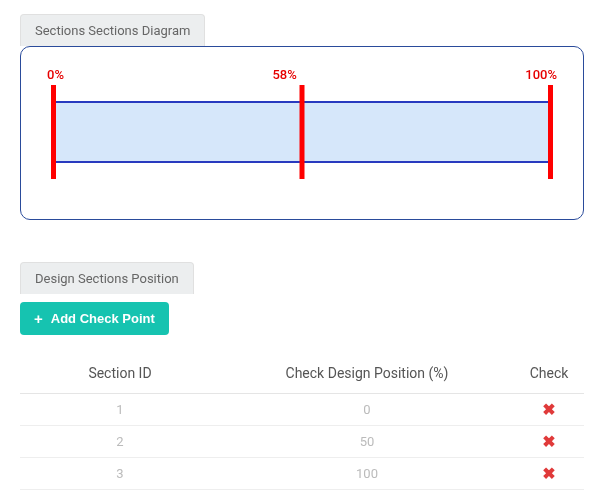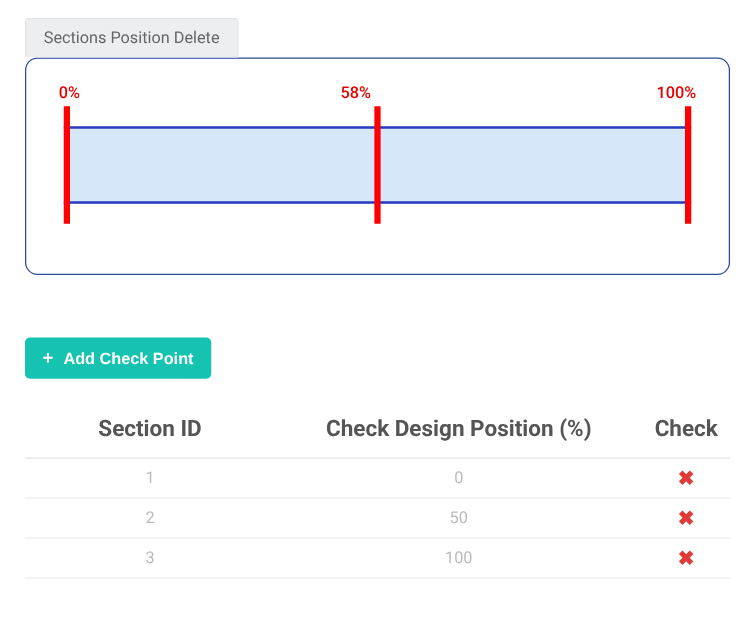--- a/index.html
+++ b/index.html
@@ -92,23 +92,23 @@
     line-height: 1;
   }
 
   table {
     width: 100%;
     border-collapse: collapse;
     margin-top: 18px;
   }
   th {
     text-align: center;
-    font-weight: 700;
+    font-weight: 400;
     color: #555;
-    font-size: 18px;
+    font-size: 14px;
     padding: 12px 8px;
     border-bottom: 1px solid #e5e5e5;
   }
   td {
     text-align: center;
     color: #bbb;
     font-size: 13px;
     padding: 6px 8px;
     border-bottom: 1px solid #eee;
   }
@@ -120,39 +120,40 @@
     font-weight: 900;
     cursor: pointer;
   }
 </style>
 </head>
 <body>
 
 <div class="container">
 
   <div>
-    <div class="tab">Sections Position Delete</div>
+    <div class="tab">Sections Sections Diagram</div>
     <div class="diagram-card">
       <div class="diagram-inner">
         <div class="top-labels">
           <span class="lbl-left">0%</span>
           <span class="lbl-center">58%</span>
           <span class="lbl-right">100%</span>
         </div>
         <div class="beam-wrap">
           <div class="beam"></div>
           <div class="tick tl"></div>
           <div class="tick tm"></div>
           <div class="tick tr"></div>
         </div>
       </div>
     </div>
   </div>
 
   <div class="section2">
+    <div class="tab">Design Sections Position</div>
     <div>
       <button class="add-btn">
         <span class="plus">+</span>
         <span>Add Check Point</span>
       </button>
     </div>
     <table>
       <thead>
         <tr>
           <th class="col-id">Section ID</th>

